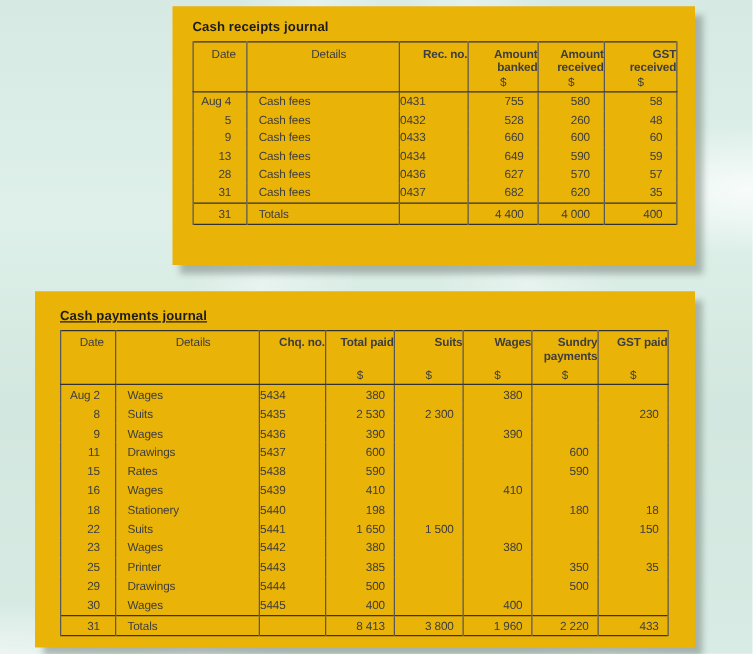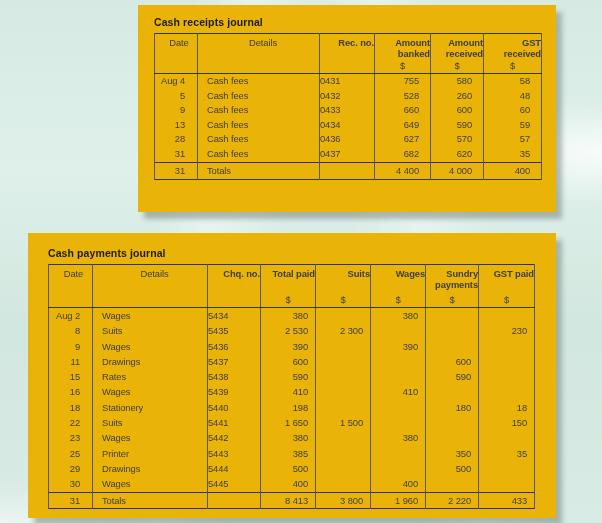--- a/index.html
+++ b/index.html
@@ -17,21 +17,21 @@
     position:absolute;background:#eab308;
     box-shadow:6px 7px 5px rgba(104,118,111,.48);
   }
   #panel-receipts{left:138px;top:5px;width:418px;height:207px;}
   #panel-payments{left:28px;top:233px;width:528px;height:285px;}
 
   .journal-title{
     font-weight:bold;font-size:10.5px;line-height:12px;color:#1c1c1c;letter-spacing:.1px;
   }
   #panel-receipts .journal-title{margin:11px 0 5px 16px;}
-  #panel-payments .journal-title{margin:14px 0 5px 20px;}
+  #panel-payments .journal-title{margin:14px 0 5px 20px;text-decoration:underline;}
 
   table.journal{
     border-collapse:collapse;table-layout:fixed;
     font-size:9.4px;color:#3e3e3e;letter-spacing:-.1px;
     border:1.6px solid #333;
   }
   #receipts-table{margin-left:16px;width:387px;}
   #payments-table{margin-left:20px;width:486px;}
 
   .journal th,.journal td{

